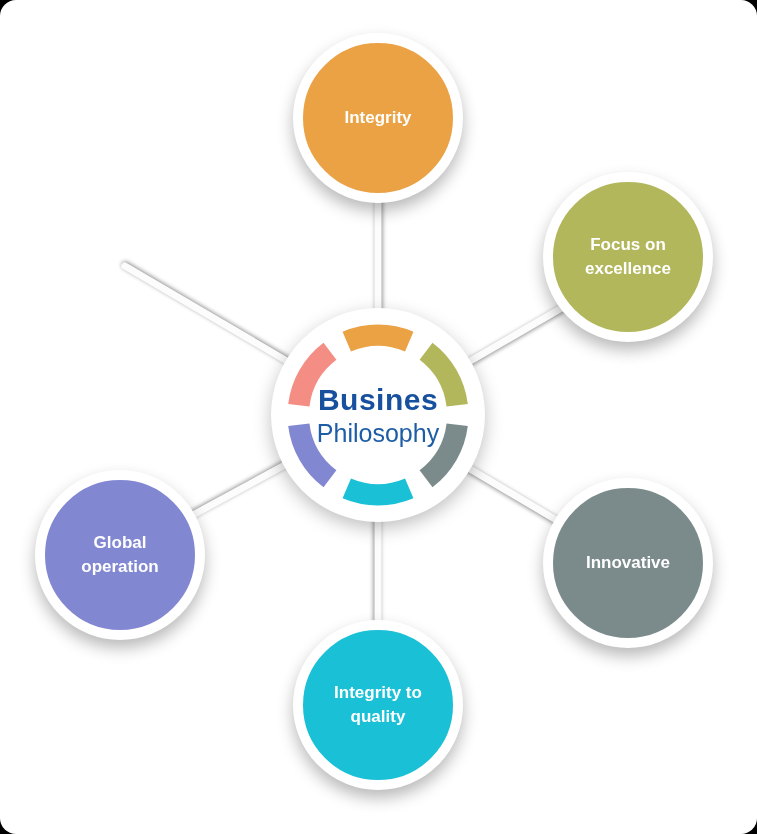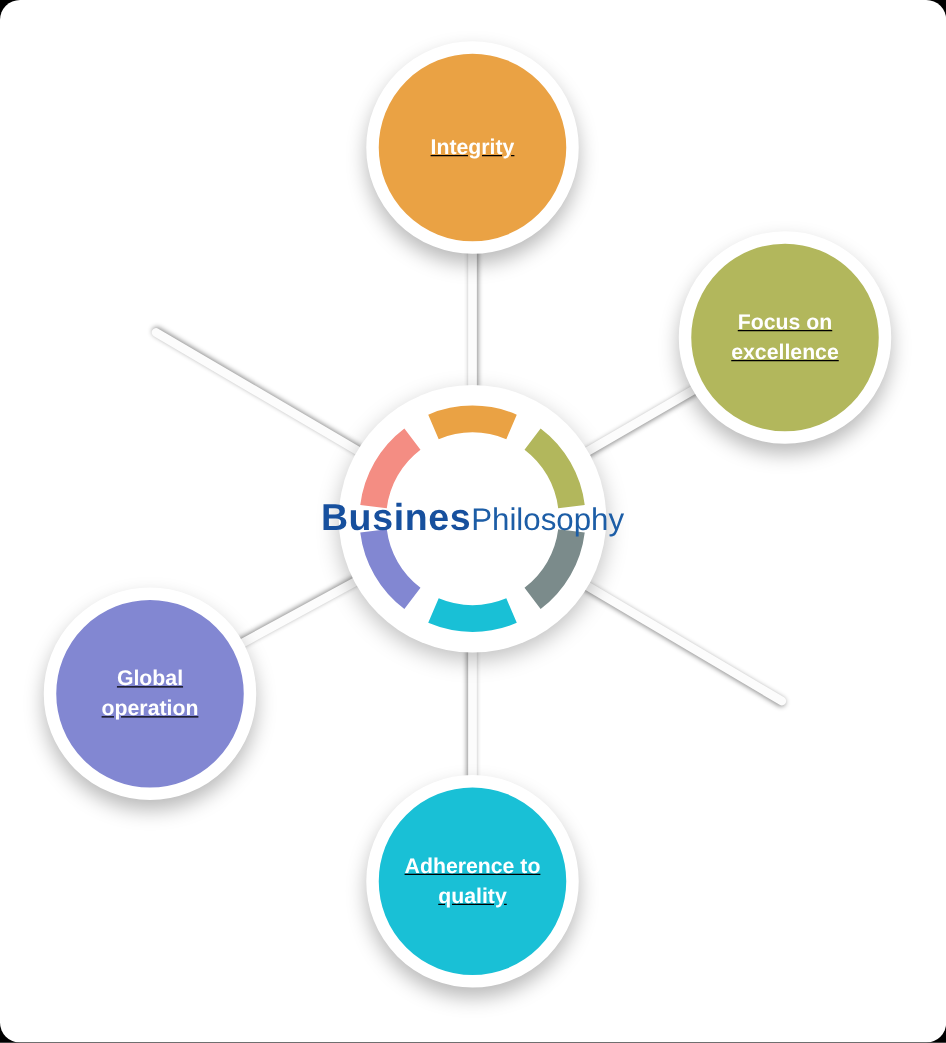--- a/index.html
+++ b/index.html
@@ -42,31 +42,30 @@
     width: 150px;
     height: 150px;
     border-radius: 50%;
     border: 10px solid #ffffff;
     box-shadow: 0 8px 16px rgba(0,0,0,0.28);
     display: flex;
     align-items: center;
     justify-content: center;
     text-align: center;
     z-index: 2;
-    text-decoration: underline;
   }
   .node-label {
     color: #ffffff;
     font-weight: bold;
     font-size: 17px;
     line-height: 1.4;
     padding: 0 14px;
   }
   .node-0 { left: 293px; top: 33px;  }
-  .node-1 { left: 543px; top: 185px; }
+  .node-1 { left: 543px; top: 172px; }
   .node-2 { left: 543px; top: 478px; }
   .node-3 { left: 293px; top: 620px; }
   .node-4 { left: 35px;  top: 470px; }
   .node-5 { left: 37px;  top: 180px; }
 
   
   .center {
     position: absolute;
     left: 271px;
     top: 308px;
@@ -84,21 +83,21 @@
     width: 214px;
     height: 214px;
   }
   .center-text {
     position: absolute;
     left: 0;
     top: 0;
     width: 100%;
     height: 100%;
     display: flex;
-    flex-direction: row;
+    flex-direction: column;
     align-items: center;
     justify-content: center;
     text-align: center;
     z-index: 4;
   }
   .center-title {
     font-size: 30px;
     font-weight: bold;
     letter-spacing: 0.5px;
   }
@@ -119,22 +118,25 @@
   <div class="line line-3"></div>
   <div class="line line-4"></div>
   <div class="line line-5"></div>
 
   <div class="node node-0" style="background-color: rgb(234, 162, 68);">
     <span class="node-label">Integrity</span>
   </div>
   <div class="node node-1" style="background-color: rgb(178, 183, 92);">
     <span class="node-label">Focus on excellence</span>
   </div>
+  <div class="node node-2" style="background-color: rgb(123, 139, 139);">
+    <span class="node-label">Innovative</span>
+  </div>
   <div class="node node-3" style="background-color: rgb(25, 192, 214);">
-    <span class="node-label">Adherence to quality</span>
+    <span class="node-label">Integrity to quality</span>
   </div>
   <div class="node node-4" style="background-color: rgb(130, 135, 210);">
     <span class="node-label">Global operation</span>
   </div>
 
   <div class="center">
     <svg viewBox="0 0 220 220">
 
       <path d="M 77.9 34.5 A 82 82 0 0 1 142.1 34.5" fill="none" stroke-width="22" stroke="#eaa244"></path>
 

